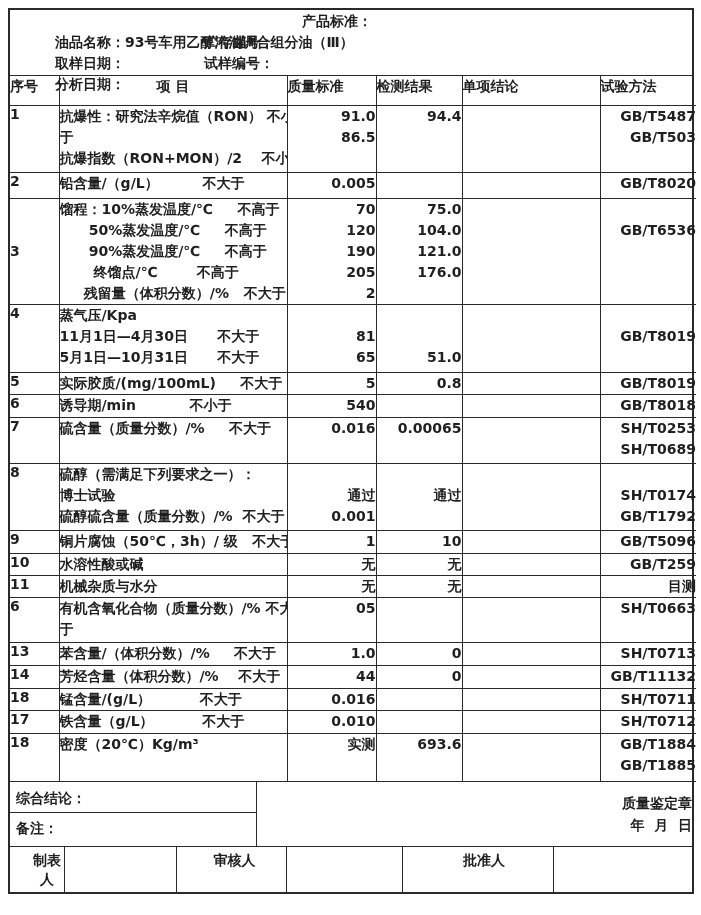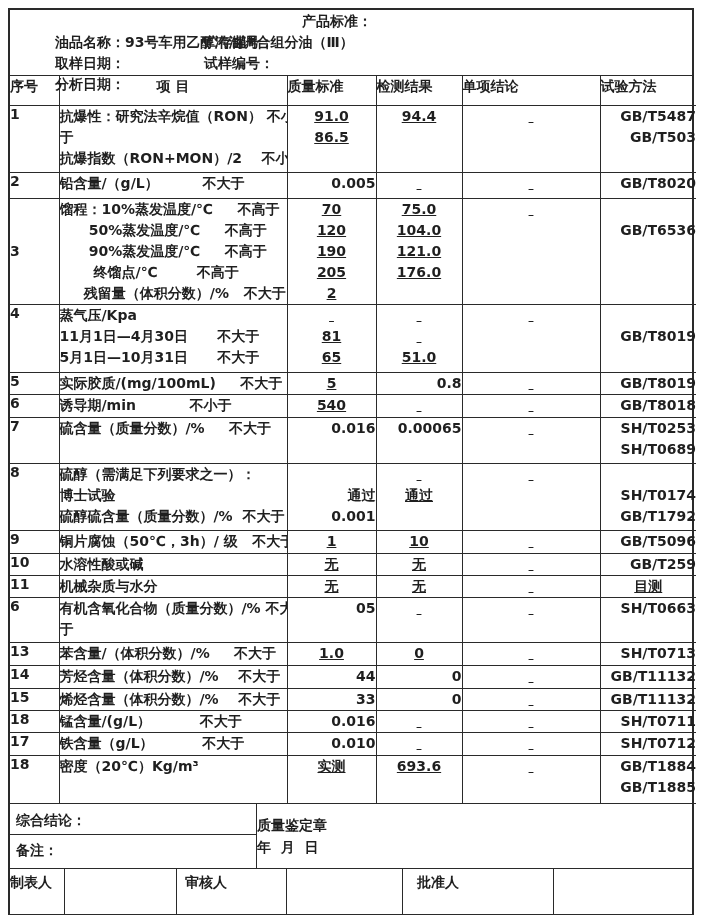--- a/index.html
+++ b/index.html
@@ -26,32 +26,32 @@
     font-weight:600;font-size:14px;
   }
   table.main th:last-child, table.main td:last-child{border-right:none;}
   thead tr{height:29px;}
   thead th{text-align:left;padding:4px 0 0 6px;line-height:20px;}
   thead th.center{text-align:center;padding-left:0;}
   thead th.no-h{}
   .line{line-height:21px;white-space:pre;height:21px;}
   td.no{padding:2px 0 0 11px;}
   td.item{padding:2px 0 0 8px;}
-  td.c{text-align:center;padding-top:2px;text-decoration:underline;}
+  td.c{text-align:right;padding-top:2px;}
   td.l{text-align:right;padding:2px 0 0 6px;}
   
   .concl{display:flex;height:65px;border-bottom:1px solid #2a2a2a;box-sizing:border-box;}
   .concl-left{width:247px;border-right:1px solid #2a2a2a;box-sizing:border-box;display:flex;flex-direction:column;}
   .concl-cell{height:31px;border-bottom:1px solid #2a2a2a;box-sizing:border-box;padding:7px 0 0 6px;line-height:18px;overflow:hidden;}
   .remark-cell{flex:1;padding:6px 0 0 6px;line-height:18px;overflow:hidden;}
-  .concl-right{flex:1;display:flex;flex-direction:column;justify-content:center;align-items:flex-start;}
+  .concl-right{flex:1;display:flex;flex-direction:column;justify-content:center;align-items:flex-end;}
   .concl-right div{line-height:22px;white-space:pre;}
   
   .sig{display:flex;height:45px;}
-  .sig-cell{border-right:1px solid #2a2a2a;box-sizing:border-box;padding:4px 2px 0 0;line-height:19px;overflow:hidden;}
+  .sig-cell{border-right:1px solid #2a2a2a;box-sizing:border-box;padding:4px 2px 0 22px;line-height:19px;overflow:hidden;text-align:center;}
   .sig-cell:last-child{border-right:none;}
   .sw0{width:55px;}
   .sw1{width:112px;}
   .sw2{width:110px;padding-left:8px;}
   .sw3{width:116px;}
   .sw4{width:151px;padding-left:14px;}
   .sw5{flex:1;}
 </style>
 </head>
 <body>
@@ -372,38 +372,20 @@
               <div class="line">0</div>
             </td>
             <td class="c">
               <div class="line">&nbsp;</div>
             </td>
             <td class="l">
               <div class="line">GB/T11132</div>
             </td>
           </tr>
           <tr style="height: 22px;">
-            <td class="no">15</td>
-            <td class="item">
-              <div class="line">烯烃含量（体积分数）/%    不大于</div>
-            </td>
-            <td class="l">
-              <div class="line">33</div>
-            </td>
-            <td class="l">
-              <div class="line">0</div>
-            </td>
-            <td class="c">
-              <div class="line">&nbsp;</div>
-            </td>
-            <td class="l">
-              <div class="line">GB/T11132</div>
-            </td>
-          </tr>
-          <tr style="height: 22px;">
             <td class="no">18</td>
             <td class="item">
               <div class="line">锰含量/(g/L）          不大于</div>
             </td>
             <td class="l">
               <div class="line">0.016</div>
             </td>
             <td class="c">
               <div class="line">&nbsp;</div>
             </td>

